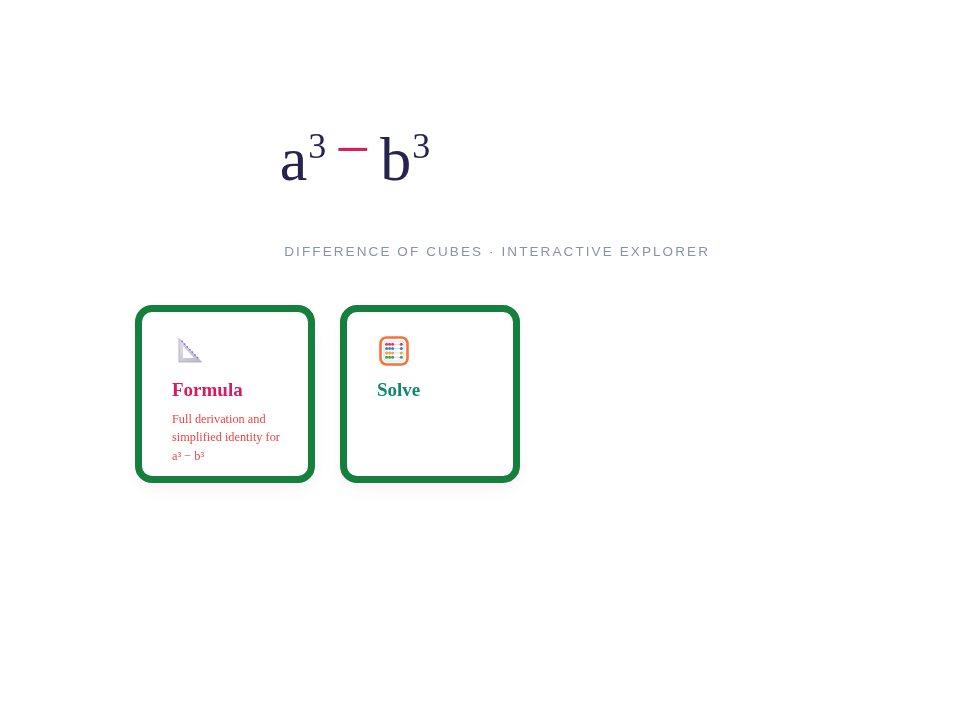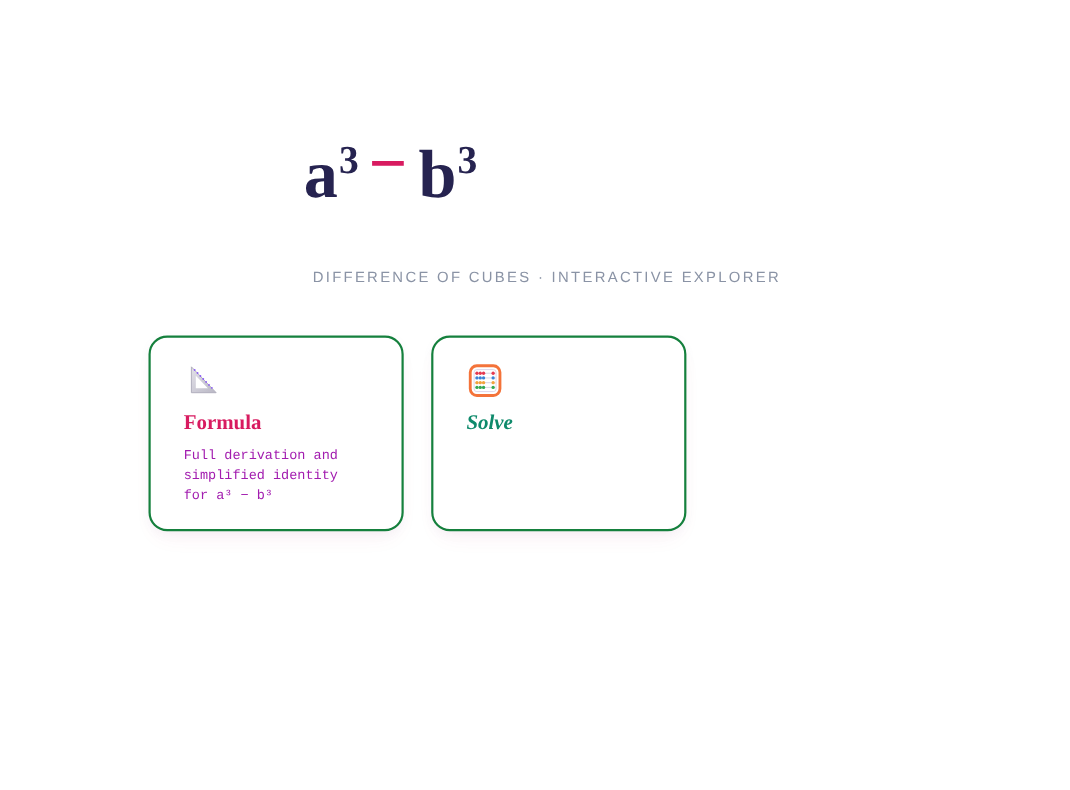--- a/index.html
+++ b/index.html
@@ -26,21 +26,21 @@
   .hero {
     position: absolute;
     left: 0;
     top: 128px;
     width: 710px;
     text-align: center;
   }
 
   .formula-title {
     font-family: "Liberation Serif", "DejaVu Serif", serif;
-    font-weight: bold;
+    font-weight: normal;
     font-size: 62px;
     line-height: 1.0;
     color: #262350;
     letter-spacing: 1px;
     white-space: nowrap;
     text-align: center;
   }
   .formula-title .term {
     color: #262350;
   }
@@ -78,24 +78,24 @@
     position: absolute;
     left: 135px;
     top: 305px;
     display: flex;
     gap: 25px;
     align-items: stretch;
   }
 
   .card {
     box-sizing: border-box;
-    width: 232px;
+    width: 180px;
     height: 178px;
     background: #ffffff;
-    border: 2px solid #15803d;
+    border: 7px solid #15803d;
     border-radius: 17px;
     padding: 22px 27px 18px 30px;
     box-shadow: 0 10px 22px -8px rgba(216, 27, 96, 0.07),
                 0 3px 9px rgba(120, 110, 160, 0.05);
     position: relative;
   }
 
   .card-icon {
     width: 34px;
     height: 34px;
@@ -104,27 +104,27 @@
   }
 
   .card-title {
     font-family: "Liberation Serif", "DejaVu Serif", serif;
     font-weight: bold;
     font-size: 19px;
     line-height: 1.1;
     margin: 0 0 9px 0;
   }
   .card-title.accent-pink  { color: #D81B60; }
-  .card-title.accent-green { color: #0E8A6B; font-style: italic; }
+  .card-title.accent-green { color: #0E8A6B; }
 
   .card-desc {
-    font-family: Liberation Mono, monospace;
+    font-family: Liberation Serif, serif;
     font-size: 12.3px;
     line-height: 18.5px;
-    color: #a21caf;
+    color: #ef4444;
     margin: 0;
     max-width: 148px;
   }
 </style>
 </head>
 <body>
 
 <div class="page">
 
   <div class="hero">

